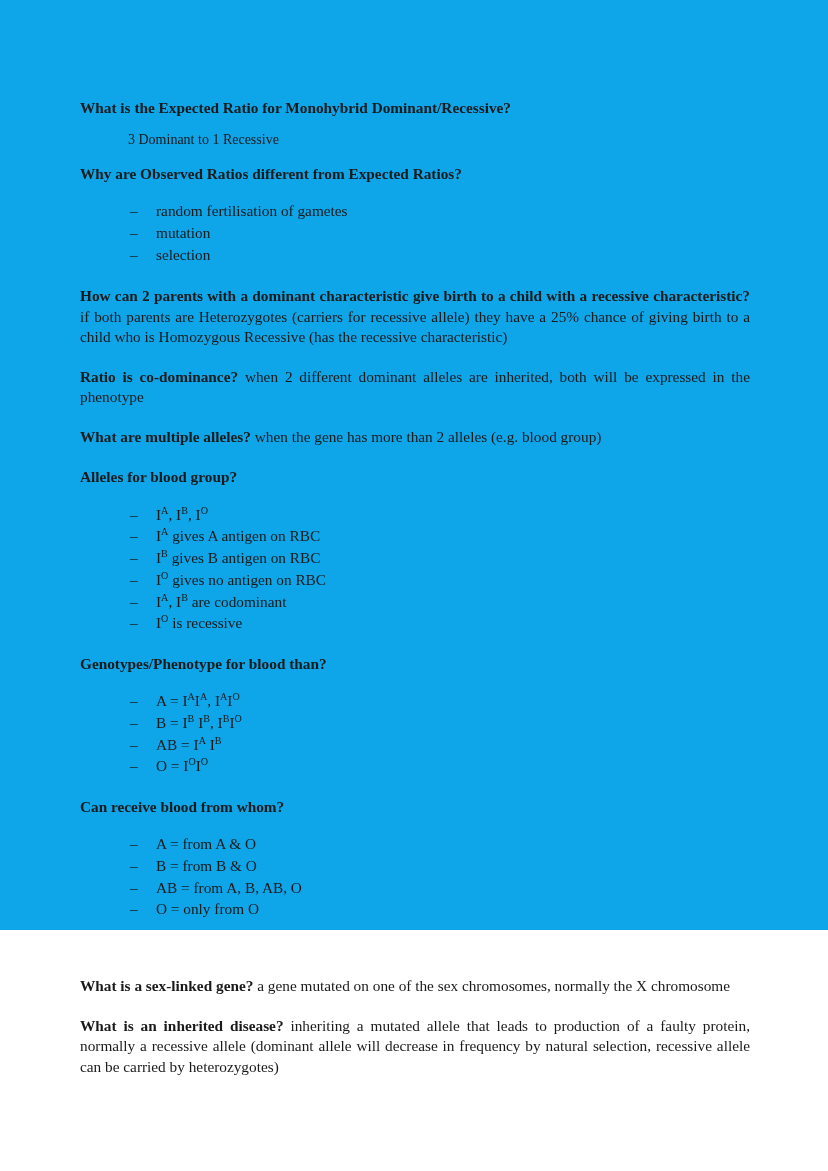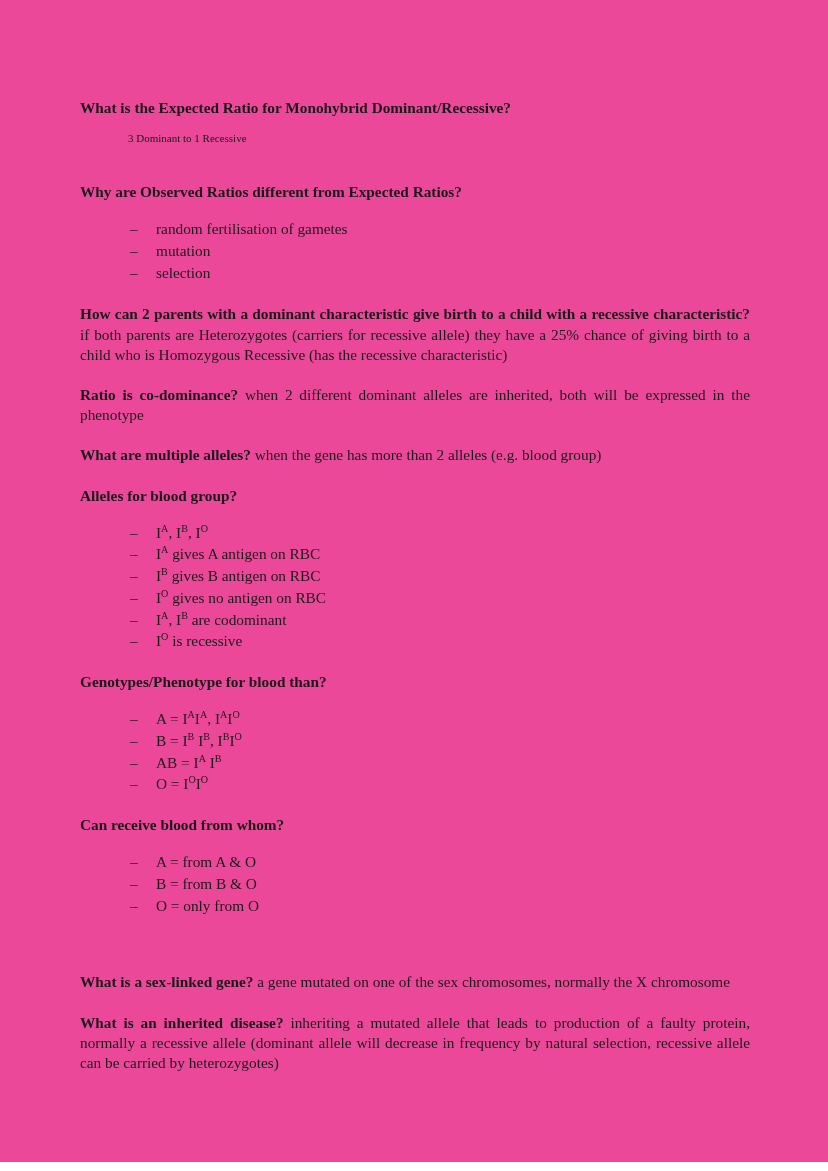--- a/index.html
+++ b/index.html
@@ -10,22 +10,22 @@
   body {
     width: 828px;
     height: 1171px;
     font-family: "Liberation Serif", "DejaVu Serif", serif;
     color: #1a1a1a;
     overflow: hidden;
   }
   .page {
     position: relative;
     width: 828px;
-    height: 1162px;
-    background: #ec4899;
+    height: 930px;
+    background: #0ea5e9;
     box-sizing: border-box;
     padding: 98px 79px 8px 80px;
   }
   .content {
     width: 670px;
   }
 
   
   .qa {
     font-size: 15.3px;
@@ -38,23 +38,23 @@
   }
   .qa .a {
     font-weight: normal;
   }
   .qa.heading-only {
     margin-bottom: 13px;
   }
 
   
   .indent-line {
-    font-size: 11px;
+    font-size: 14px;
     line-height: 1.32;
-    margin: 0 0 36px 0;
+    margin: 0 0 14px 0;
     padding-left: 48px;
   }
 
   
   .dash-list {
     list-style: none;
     margin: 0 0 20px 0;
     padding: 0;
   }
   .dash-list li {
@@ -141,20 +141,21 @@
       <li><span>AB = I</span><span class="sup">A</span><span> I</span><span class="sup">B</span></li>
       <li><span>O = I</span><span class="sup">O</span><span>I</span><span class="sup">O</span></li>
     </ul>
 
     <p class="qa heading-only">
       <span class="q">Can receive blood from whom?</span>
     </p>
     <ul class="dash-list tight list-gap-top">
       <li>A = from A &amp; O</li>
       <li>B = from B &amp; O</li>
+      <li>AB = from A, B, AB, O</li>
       <li>O = only from O</li>
     </ul>
 
     <div class="gap"></div>
 
     <p class="qa">
       <span class="q">What is a sex-linked gene?</span><span class="a"> a gene mutated on one of the sex chromosomes, normally the X chromosome</span>
     </p>
 
     <p class="qa">

